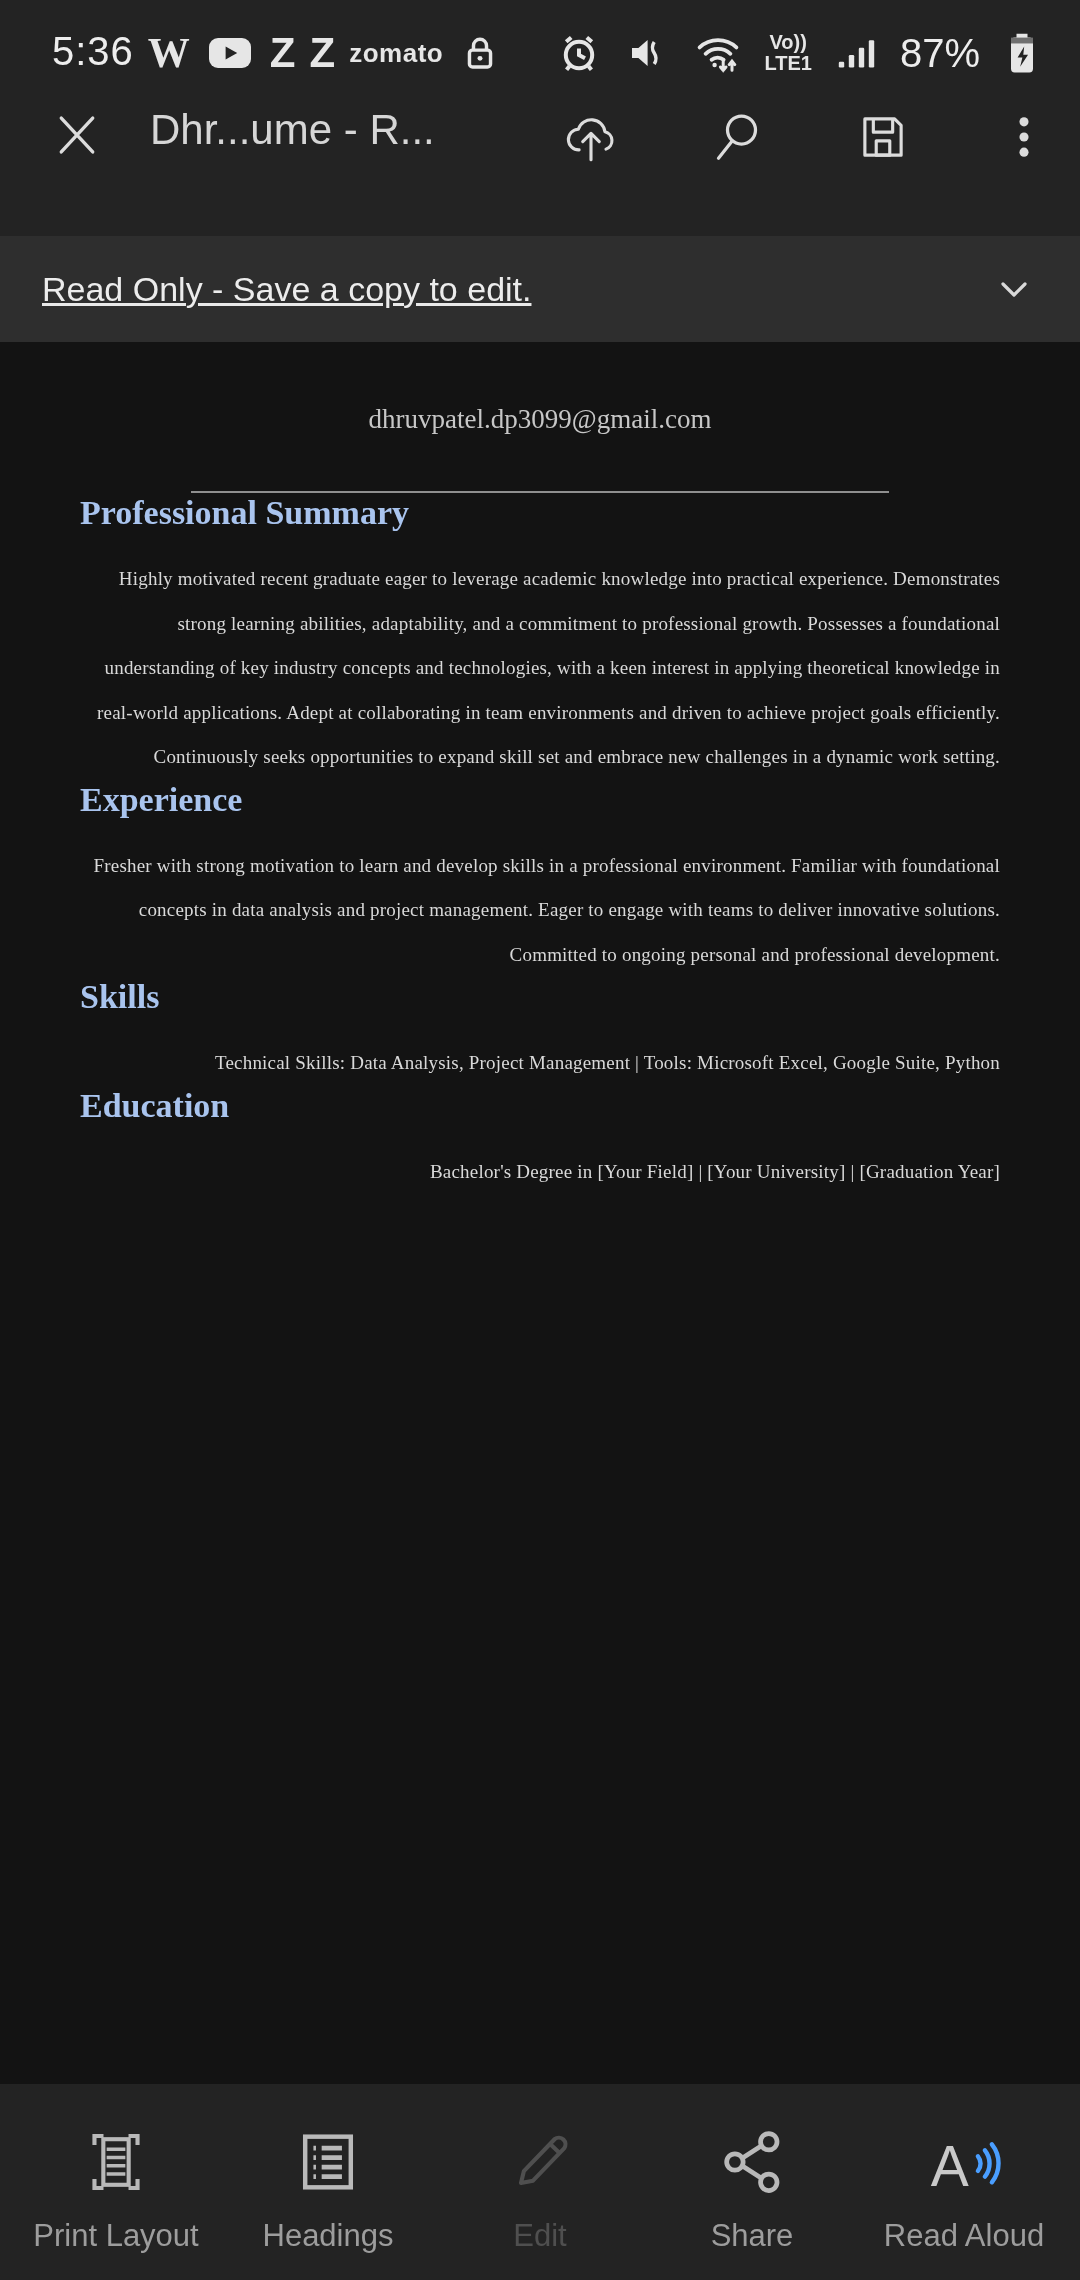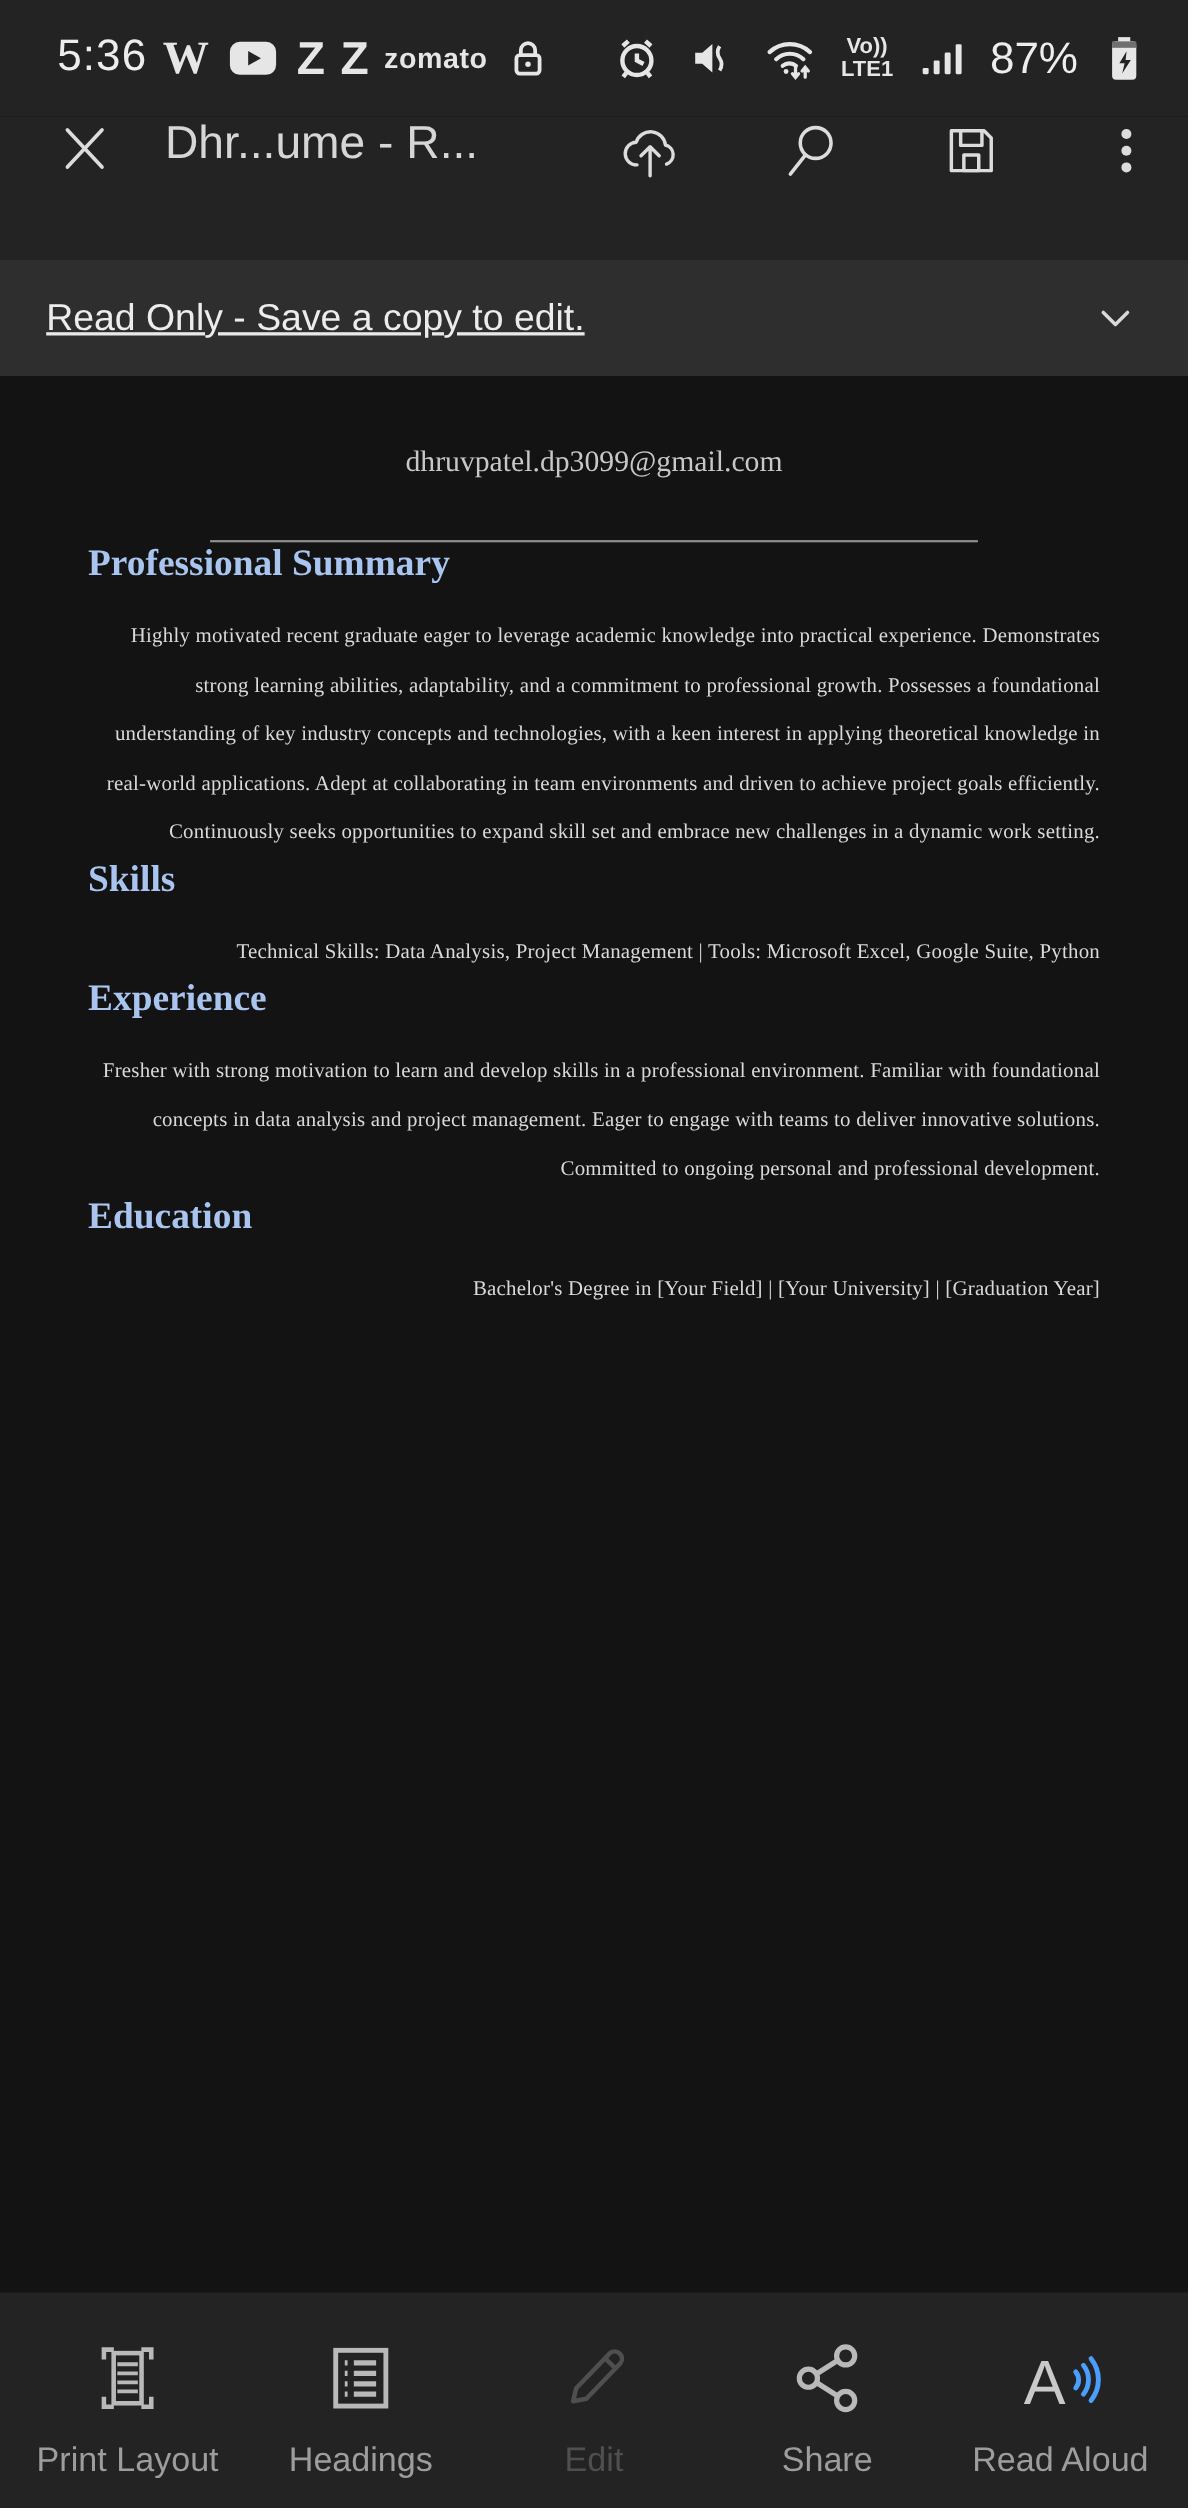--- a/index.html
+++ b/index.html
@@ -214,27 +214,27 @@
 <div class="document">
   <div class="doc-email">dhruvpatel.dp3099@gmail.com</div>
   <div class="doc-divider"></div>
 
   <div>
     <div class="sec-heading">Professional Summary</div>
     <div class="sec-body">Highly motivated recent graduate eager to leverage academic knowledge into practical experience. Demonstrates strong learning abilities, adaptability, and a commitment to professional growth. Possesses a foundational understanding of key industry concepts and technologies, with a keen interest in applying theoretical knowledge in real-world applications. Adept at collaborating in team environments and driven to achieve project goals efficiently. Continuously seeks opportunities to expand skill set and embrace new challenges in a dynamic work setting.</div>
   </div>
 
   <div>
+    <div class="sec-heading">Experience</div>
+    <div class="sec-body">Fresher with strong motivation to learn and develop skills in a professional environment. Familiar with foundational concepts in data analysis and project management. Eager to engage with teams to deliver innovative solutions. Committed to ongoing personal and professional development.</div>
+  </div>
+
+  <div>
     <div class="sec-heading">Skills</div>
     <div class="sec-body">Technical Skills: Data Analysis, Project Management | Tools: Microsoft Excel, Google Suite, Python</div>
-  </div>
-
-  <div>
-    <div class="sec-heading">Experience</div>
-    <div class="sec-body">Fresher with strong motivation to learn and develop skills in a professional environment. Familiar with foundational concepts in data analysis and project management. Eager to engage with teams to deliver innovative solutions. Committed to ongoing personal and professional development.</div>
   </div>
 
   <div>
     <div class="sec-heading">Education</div>
     <div class="sec-body">Bachelor's Degree in [Your Field] | [Your University] | [Graduation Year]</div>
   </div>
 </div>
 
 <div class="bottom-toolbar">
   <button class="bt-item">

